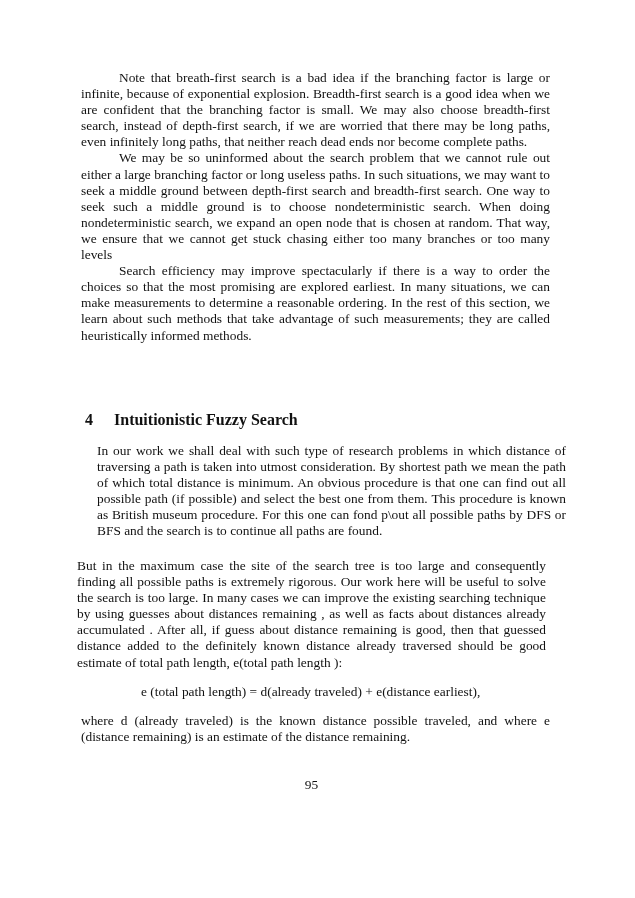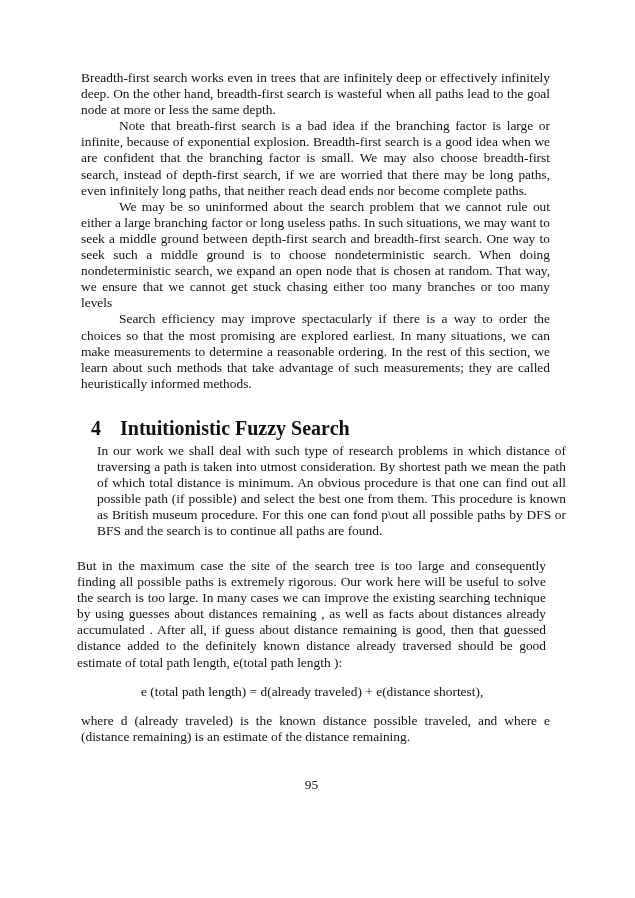--- a/index.html
+++ b/index.html
@@ -26,23 +26,23 @@
     line-height: 16.1px;
     text-align: justify;
     margin: 0;
   }
   .indent { text-indent: 38px; }
   .last-left { text-align-last: left; }
   .heading {
     position: absolute;
     left: 81px;
     top: 407px;
-    font-size: 20px;
+    font-size: 16px;
     font-weight: bold;
-    margin: 10px;
+    margin: 4px;
     white-space: nowrap;
   }
   .heading .num {
     display: inline-block;
     width: 29px;
   }
   .section2 {
     position: absolute;
     left: 81px;
     top: 443px;
@@ -76,37 +76,36 @@
     top: 765px;
     text-align: center;
     font-size: 13.4px;
     margin-top: 12px;
   }
 </style>
 </head>
 <body>
 
 <div class="page">
-  <p class="para last-left">Breadth-first search works even in trees that are infinitely deep or effectively infinitely deep. On the other hand, breadth-first search is wasteful when all paths lead to the goal node at more or less the same depth.</p>
   <p class="para indent last-left">Note that breath-first search is a bad idea if the branching factor is large or infinite, because of exponential explosion. Breadth-first search is a good idea when we are confident that the branching factor is small. We may also choose breadth-first search, instead of depth-first search, if we are worried that there may be long paths, even infinitely long paths, that neither reach dead ends nor become complete paths.</p>
   <p class="para indent last-left">We may be so uninformed about the search problem that we cannot rule out either a large branching factor or long useless paths. In such situations, we may want to seek a middle ground between depth-first search and breadth-first search. One way to seek such a middle ground is to choose nondeterministic search. When doing nondeterministic search, we expand an open node that is chosen at random. That way, we ensure that we cannot get stuck chasing either too many branches or too many levels</p>
   <p class="para indent last-left">Search efficiency may improve spectacularly if there is a way to order the choices so that the most promising are explored earliest. In many situations, we can make measurements to determine a reasonable ordering. In the rest of this section, we learn about such methods that take advantage of such measurements; they are called heuristically informed methods.</p>
 </div>
 
 <h2 class="heading">
   <span class="num">4</span><span>Intuitionistic Fuzzy Search</span>
 </h2>
 
 <div class="section2">
   <p class="para last-left">In our work we shall deal with such type of research problems in which distance of traversing a path is taken into utmost consideration. By shortest path we mean the path of which total distance is minimum. An obvious procedure is that one can find out all possible path (if possible) and select the best one from them. This procedure is known as British museum procedure. For this one can fond p\out all possible paths by DFS or BFS and the search is to continue all paths are found.</p>
 </div>
 
 <div class="section3">
   <p class="para last-left">But in the maximum case the site of the search tree is too large and consequently finding all possible paths is extremely rigorous. Our work here will be useful to solve the search is too large. In many cases we can improve the existing searching technique by using guesses about distances remaining , as well as facts about distances already accumulated . After all, if guess about distance remaining is good, then that guessed distance added to the definitely known distance already traversed should be good estimate of total path length, e(total path length ):</p>
 </div>
 
-<div class="equation">e (total path length) = d(already traveled) + e(distance shortest),</div>
+<div class="equation">e (total path length) = d(already traveled) + e(distance earliest),</div>
 
 <div class="section4">
   <p class="para last-left">where d (already traveled) is the known distance possible traveled, and where e (distance remaining) is an estimate of the distance remaining.</p>
 </div>
 
 <div class="page-number">95</div>
 
 </body></html>

